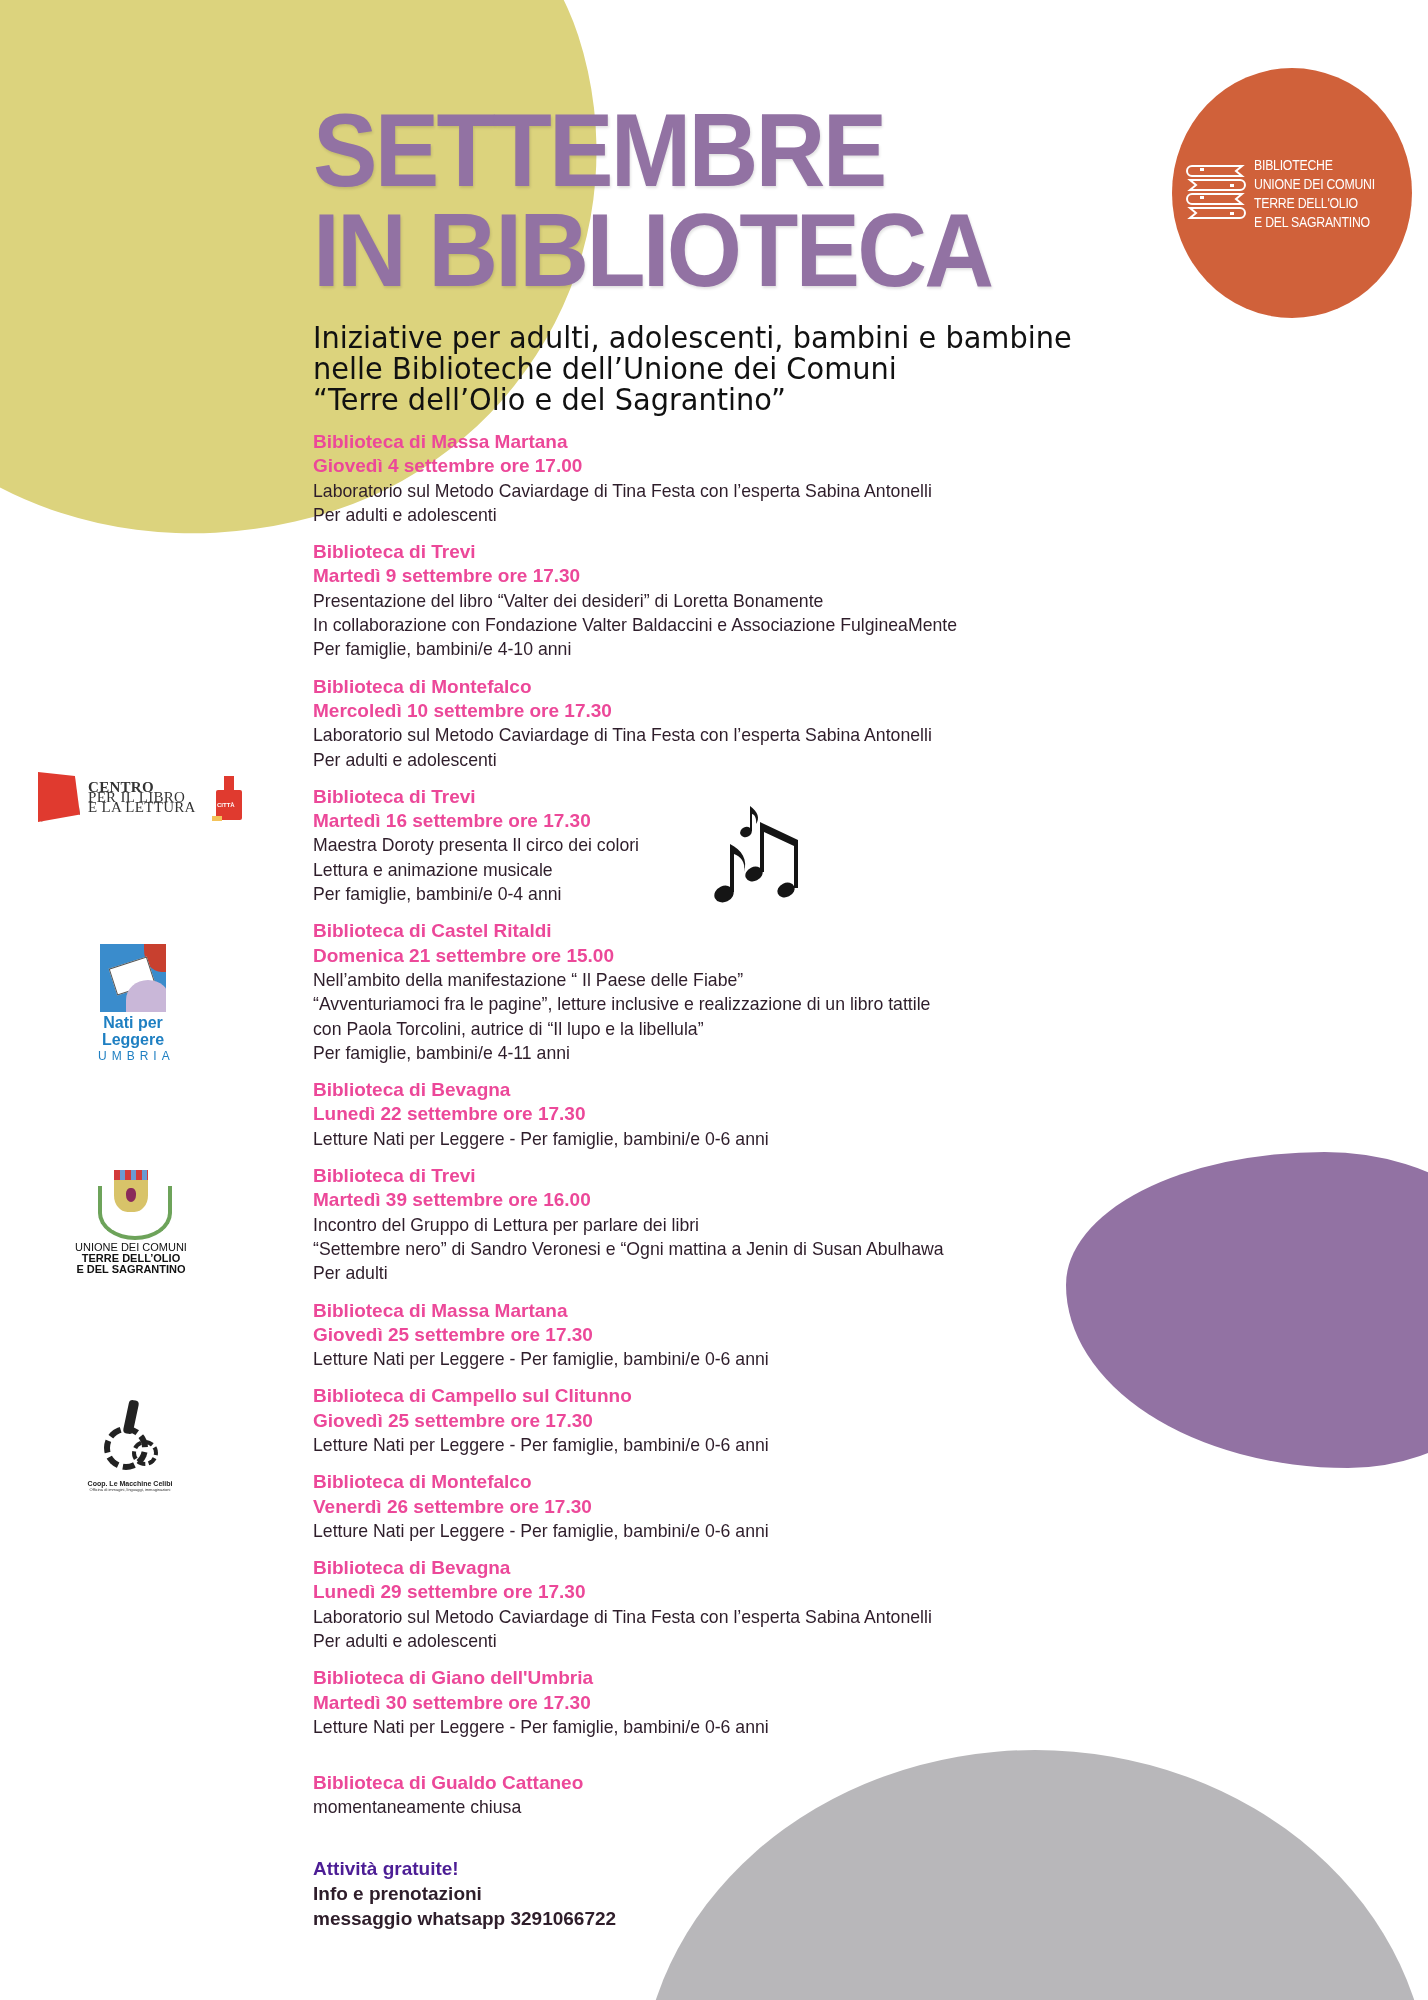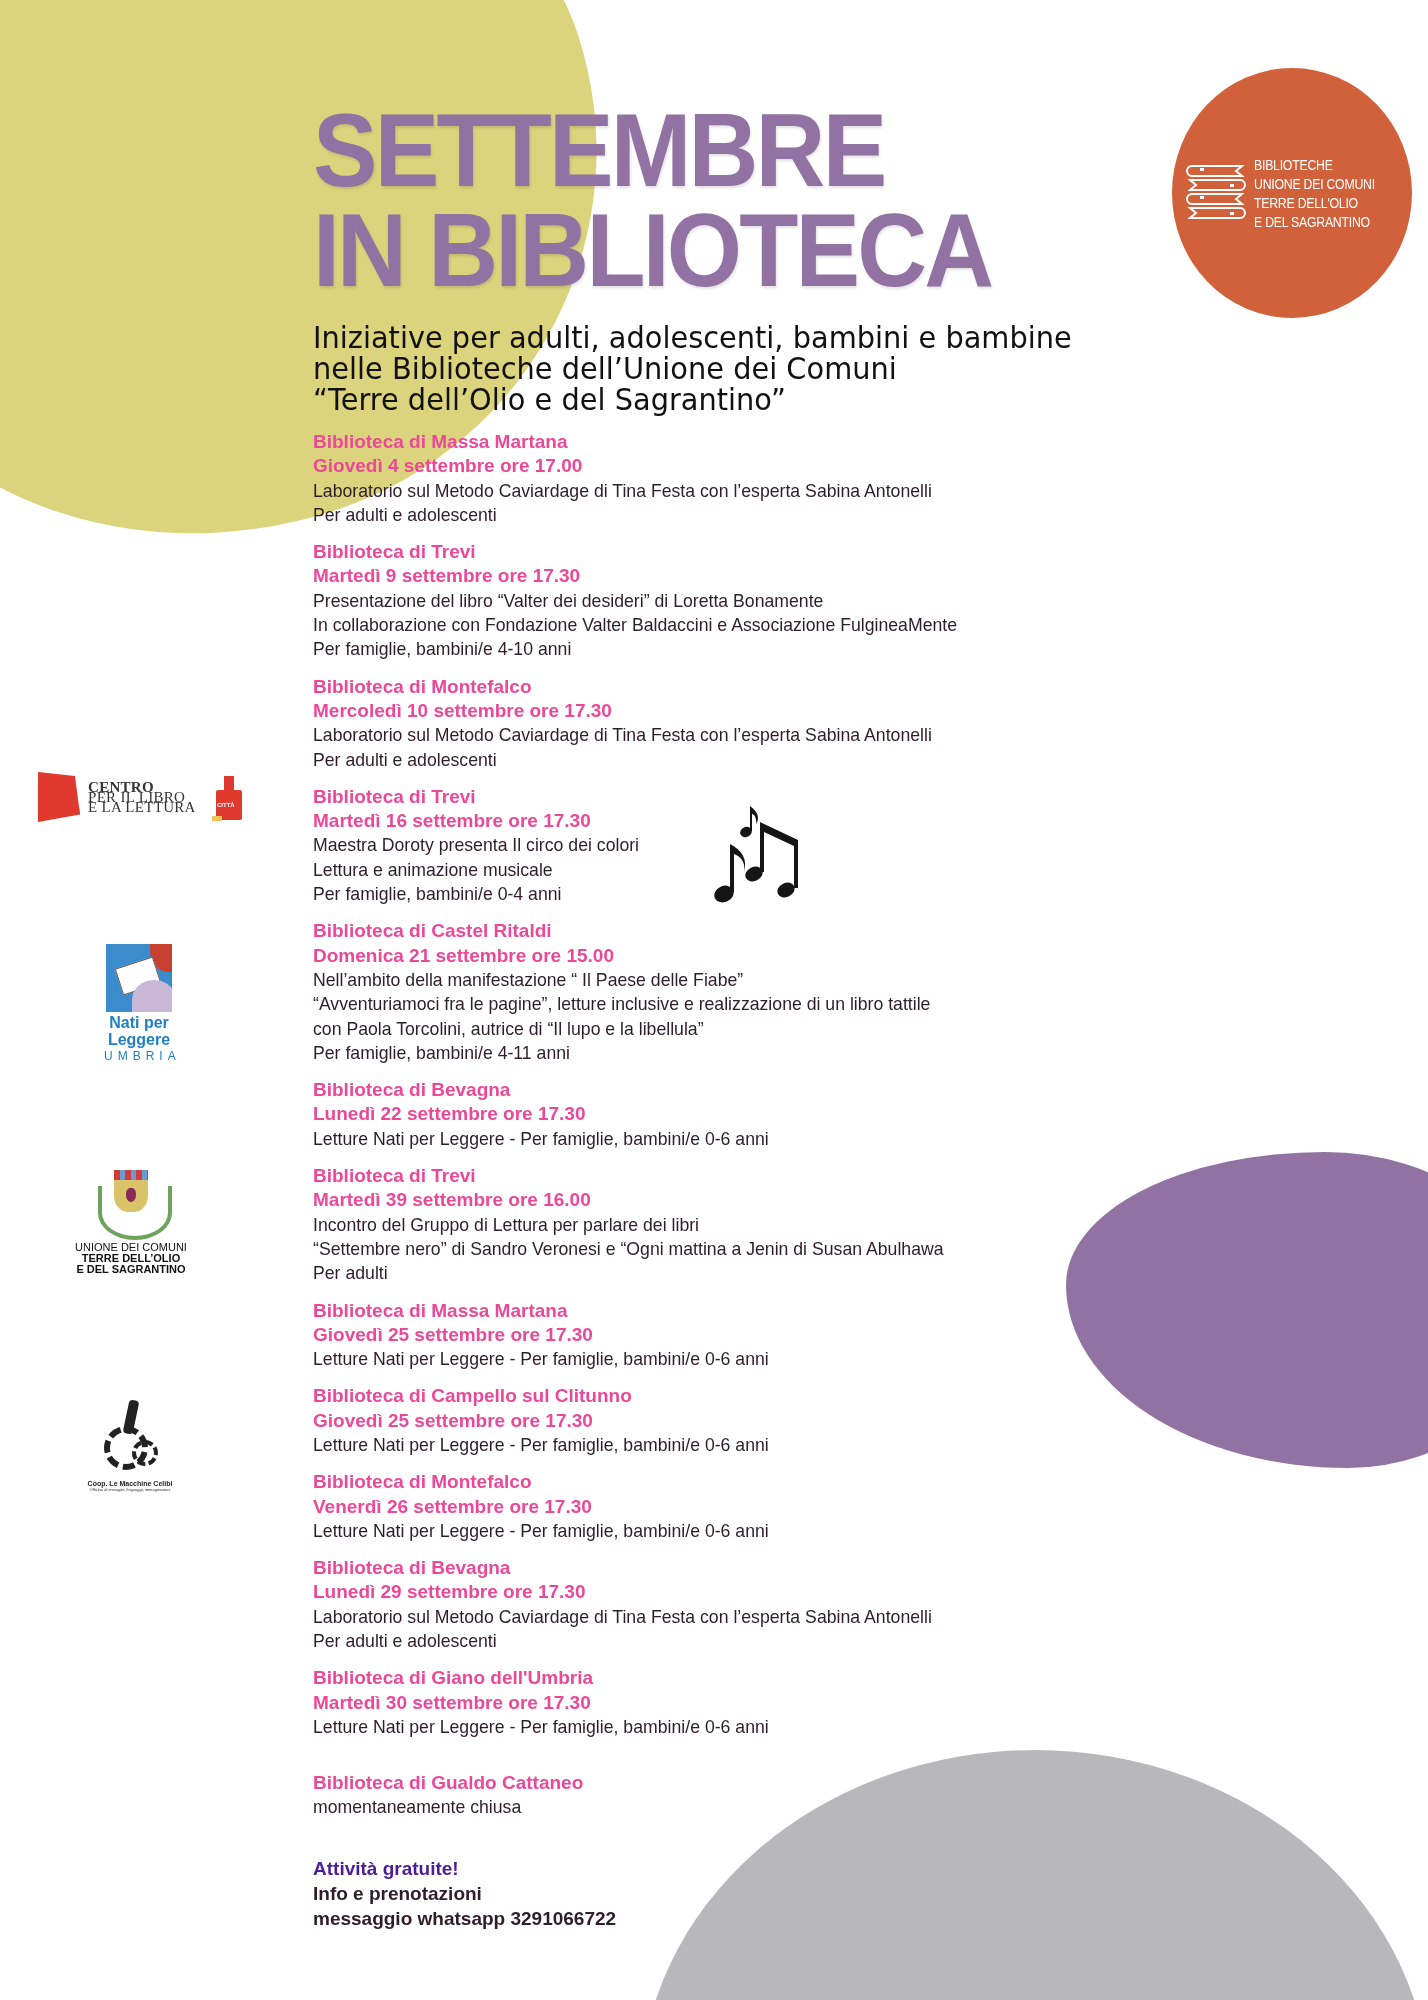--- a/index.html
+++ b/index.html
@@ -24,21 +24,21 @@
   .logo { position:absolute; }
   .cepell { left:38px; top:772px; display:flex; align-items:center; gap:8px; }
   .cepell-mark { width:42px; height:50px; background:#e03a2f; clip-path:polygon(0 0, 88% 8%, 100% 85%, 0 100%); box-shadow:3px 3px 0 #666; }
   .cepell-text { font-family:"Liberation Serif", serif; font-size:15px; line-height:10px; color:#333; letter-spacing:0.3px; }
   .cepell-text b { font-weight:bold; }
   .citta { left:212px; top:772px; width:32px; height:54px; }
   .citta-book { position:absolute; left:4px; top:18px; width:26px; height:30px; background:#e03a2f; border-radius:2px; }
   .citta-tower { position:absolute; left:12px; top:4px; width:10px; height:16px; background:#e03a2f; }
   .citta-label { position:absolute; left:5px; top:30px; font-size:6px; color:#fff; font-weight:bold; }
   .citta-ribbon { position:absolute; left:0; top:44px; width:10px; height:5px; background:#f3c35a; }
-  .npl { left:104px; top:944px; width:70px; text-align:center; }
+  .npl { left:98px; top:944px; width:70px; text-align:center; }
   .npl-img { width:66px; height:68px; background:#3a8ccc; position:relative; overflow:hidden; margin:0 auto; }
   .npl-red { position:absolute; right:0; top:0; width:22px; height:28px; background:#c8402f; border-radius:0 0 0 80%; }
   .npl-book { position:absolute; left:12px; top:18px; width:38px; height:26px; background:#fff; transform:rotate(-18deg); border:1px solid #555; }
   .npl-person { position:absolute; left:26px; top:36px; width:44px; height:40px; background:#c9b7d8; border-radius:50% 50% 0 0; }
   .npl-title { color:#1e7fc2; font-weight:bold; font-size:16px; line-height:17px; margin-top:2px; }
   .npl-sub { color:#1e7fc2; font-size:12px; letter-spacing:5px; margin-top:1px; }
   .unione { left:56px; top:1166px; width:150px; text-align:center; }
   .crest { position:relative; width:70px; height:74px; margin:0 auto; }
   .crest-shield { position:absolute; left:18px; top:4px; width:34px; height:42px; background:#d8c369; border-radius:0 0 40% 40%; overflow:hidden; }
   .crest-stripes { height:10px; background:repeating-linear-gradient(90deg,#d33a3a 0 6px,#6a9ad3 6px 11px); }

